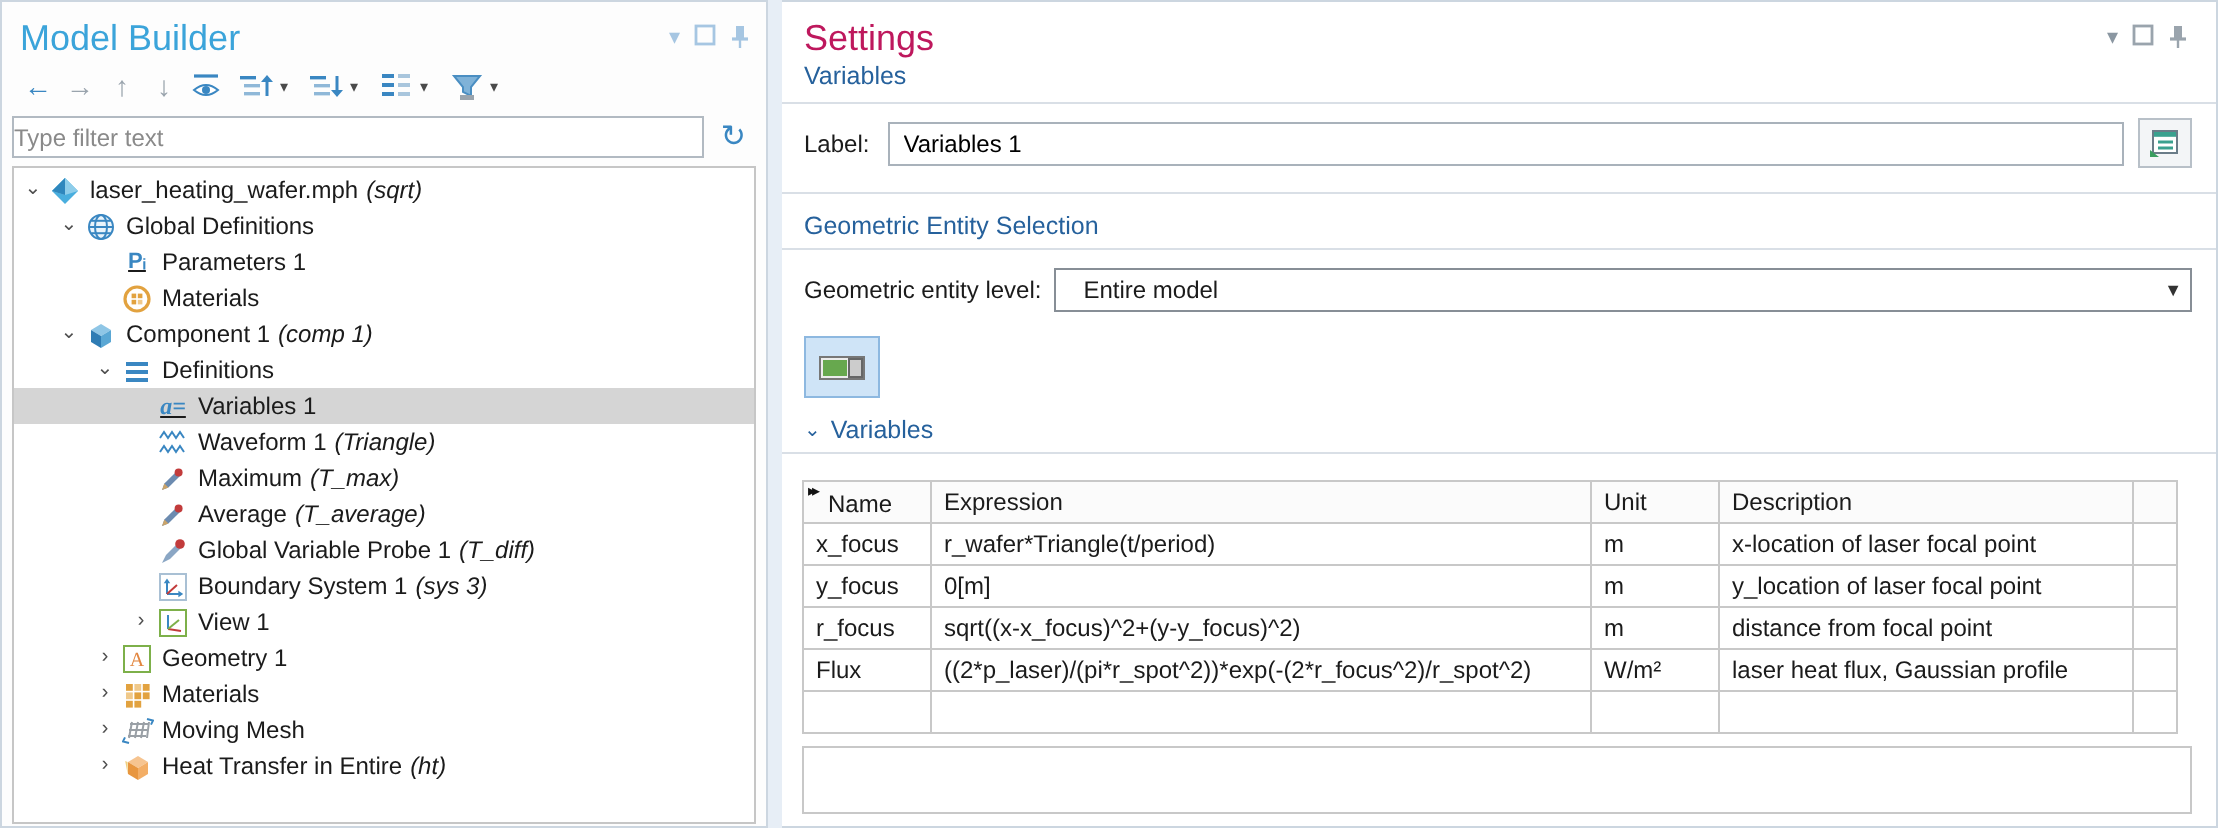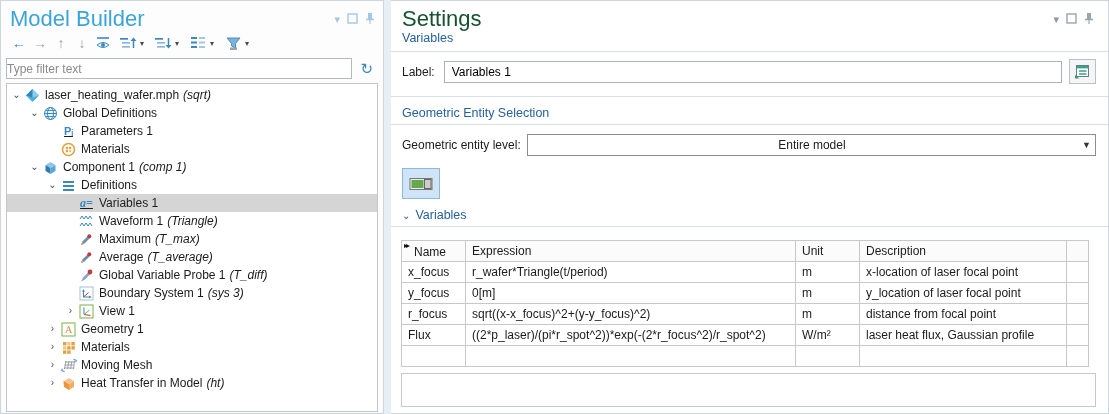--- a/index.html
+++ b/index.html
@@ -11,21 +11,21 @@
   }
   .app { display:flex; width:1109px; height:414px; }
 
   
   .left {
     width:384px; background:#fdfdfd; border:1px solid #ccd6e0;
     position:relative; display:flex; flex-direction:column;
   }
   .splitter { width:7px; background:#e7eef6; }
   .mb-header { display:flex; align-items:center; padding:7px 8px 1px 9px; }
-  .panel-title { font-size:22px; line-height:22px; flex:1; }
+  .panel-title { font-size:18px; line-height:22px; flex:1; }
   .mb-title { color:#3ba4da; }
   .win-icons { display:flex; align-items:center; gap:7px; }
   .win-icons .wi { color:#a6c6e2; font-size:11px; line-height:11px; cursor:default; }
   .mb-toolbar { display:flex; align-items:center; gap:3px; padding:3px 8px 5px 9px; height:26px; }
   .tb { display:inline-flex; align-items:center; justify-content:center; width:18px; height:18px; }
   .tb.arrow { font-size:14px; font-weight:bold; }
   .blue { color:#3a87c2; } .gray { color:#9aa4ad; }
   .caret { font-size:8px; color:#4a4a4a; width:10px; display:inline-flex; justify-content:center; }
   .tb-group { display:inline-flex; align-items:center; margin-left:4px; }
   .mb-filter { display:flex; align-items:center; padding:1px 5px 0 5px; }
@@ -43,32 +43,32 @@
   .trow.selected { background:#d5d5d5; }
   .texp { width:15px; flex:none; text-align:center; color:#4f4f4f; font-size:10px; line-height:10px; }
   .ticon { width:17px; height:15px; flex:none; display:inline-flex; align-items:center; justify-content:center; margin-right:4px;text-decoration:underline; }
   .glyph-icon { color:#3a87c2; font-size:11px; font-weight:bold; line-height:11px; }
   .glyph-icon.var { font-style:italic; font-family:"Liberation Serif", serif; font-size:12px; }
   .tsuffix { font-style:italic; margin-left:4px; }
 
   
   .right { flex:1; background:#ffffff; border:1px solid #ccd6e0; border-left:none; display:flex; flex-direction:column; overflow:hidden; }
   .s-header { display:flex; align-items:center; padding:7px 14px 0 11px; }
-  .s-title { color:#14532d; }
+  .s-title { color:#be185d; }
   .s-sub { color:#26619c; padding:1px 11px 0 11px; font-size:12.5px; }
   .rule { border:none; border-top:1px solid #d9dfe6; margin:6px 0 0 0; }
   .label-row { display:flex; align-items:center; padding:7px 12px 6px 11px; }
   .label-txt { margin-right:9px; }
   .label-input { flex:1; height:22px; border:1px solid #a9b2bb; padding:2px 7px; font:inherit; background:#fff; }
   .doc-btn { width:27px; height:25px; margin-left:7px; border:1px solid #b8c0c8; background:#f3f5f7; display:flex; align-items:center; justify-content:center; cursor:default; }
   .sec-head { color:#26619c; font-size:12.5px; padding:9px 11px 4px 11px; display:flex; align-items:center; gap:5px; }
   .sec-head .chev { color:#26619c; font-size:10px; }
   .entity-row { display:flex; align-items:center; padding:9px 12px 2px 11px; }
   .entity-label { margin-right:6px; white-space:nowrap; }
-  .combo { flex:1; height:22px; border:1px solid #878e96; background:#fff; display:flex; align-items:center; padding:0 4px; cursor:default;text-align:center; }
+  .combo { flex:1; height:22px; border:1px solid #878e96; background:#fff; display:flex; align-items:center; padding:0 4px; cursor:default; }
   .combo-val { flex:1; padding-left:10px; }
   .combo-arrow { font-size:9px; color:#333; }
   .toggle-btn { margin:10px 0 0 11px; width:38px; height:31px; background:#cfe4f7; border:1px solid #8db8e0; display:flex; align-items:center; justify-content:center; cursor:default; }
   .vars-table { margin:13px 12px 0 10px; border-collapse:collapse; table-layout:fixed; width:687px; }
   .vars-table th, .vars-table td {
     border:1px solid #c8c8c8; height:21px; padding:0 6px; text-align:left;
     font-weight:normal; font-size:12px; overflow:hidden; white-space:nowrap;
   }
   .vars-table th { background:#fbfbfb; position:relative; }
   .corner-glyph { position:absolute; top:0; left:2px; font-size:8px; letter-spacing:-2px; color:#111; }
@@ -377,21 +377,21 @@
       <div class="trow" style="padding-left:38px">
         <span class="texp">›</span>
         <span class="ticon">
             <svg width="15" height="15" viewBox="0 0 15 15">
               <path d="M1.6 4.5 L2.8 11 L2.8 5 Z" fill="#f0d080"></path>
               <path d="M3 5 L8 2 L13 5 L8 8 Z" fill="#f6c490"></path>
               <path d="M3 5 L8 8 L8 14 L3 11 Z" fill="#e8963f"></path>
               <path d="M13 5 L8 8 L8 14 L13 11 Z" fill="#f3ae66"></path>
             </svg>
           </span>
-        <span>Heat Transfer in Model</span>
+        <span>Heat Transfer in Entire</span>
         <span class="tsuffix">(ht)</span>
       </div>
 
     </div>
   </div>
 
   <div class="splitter"></div>
 
   <div class="right">
     <div class="s-header">

